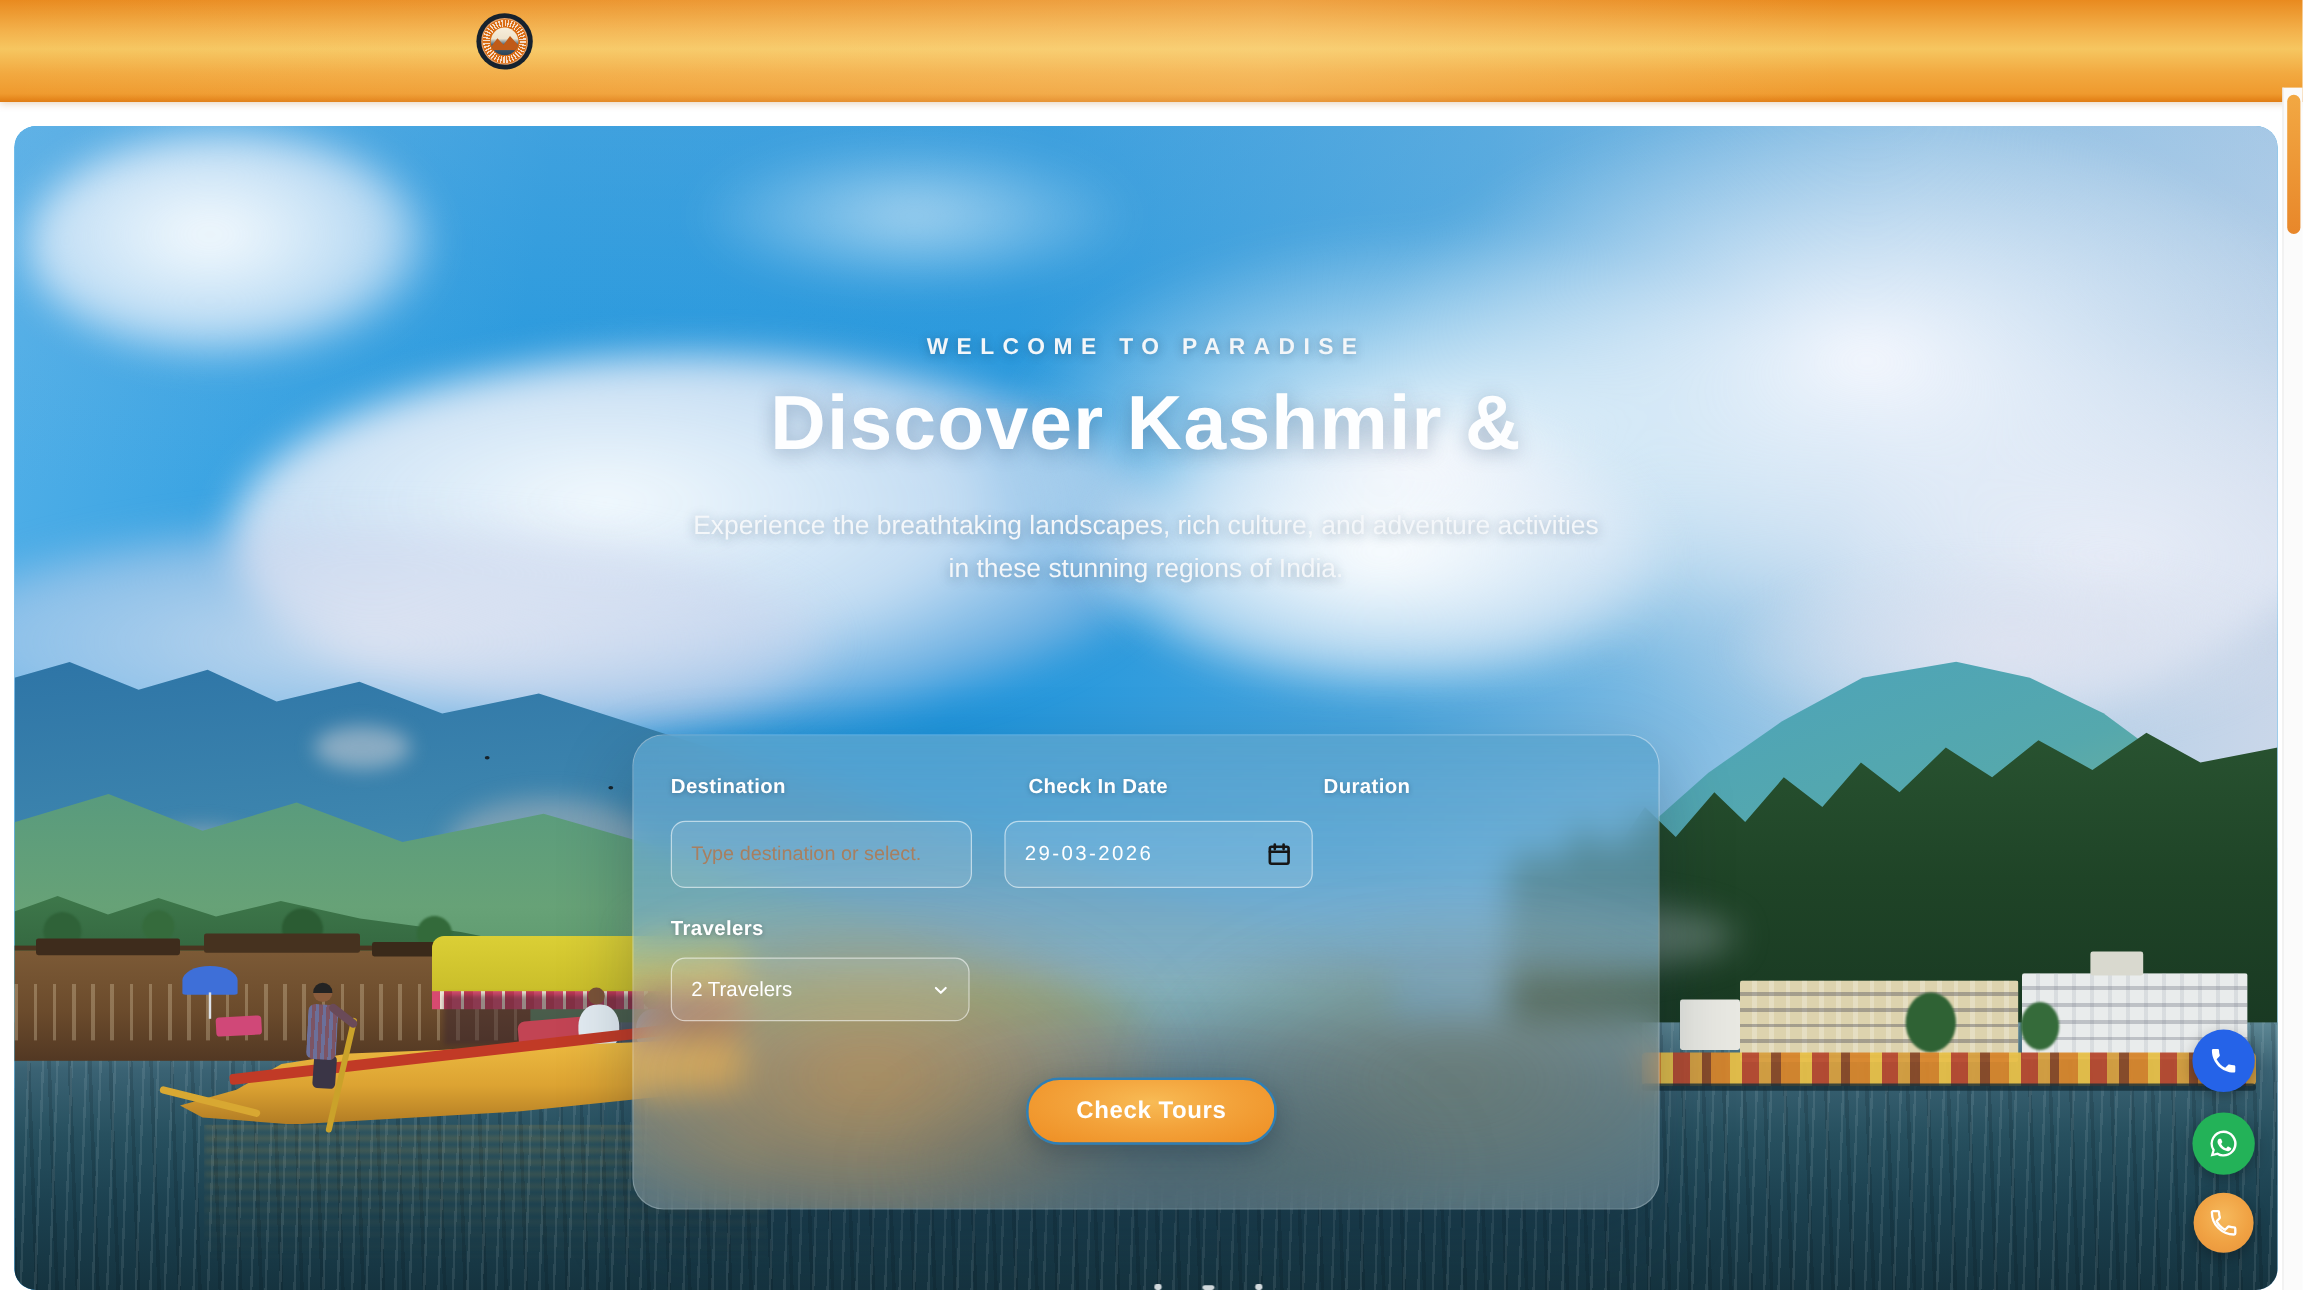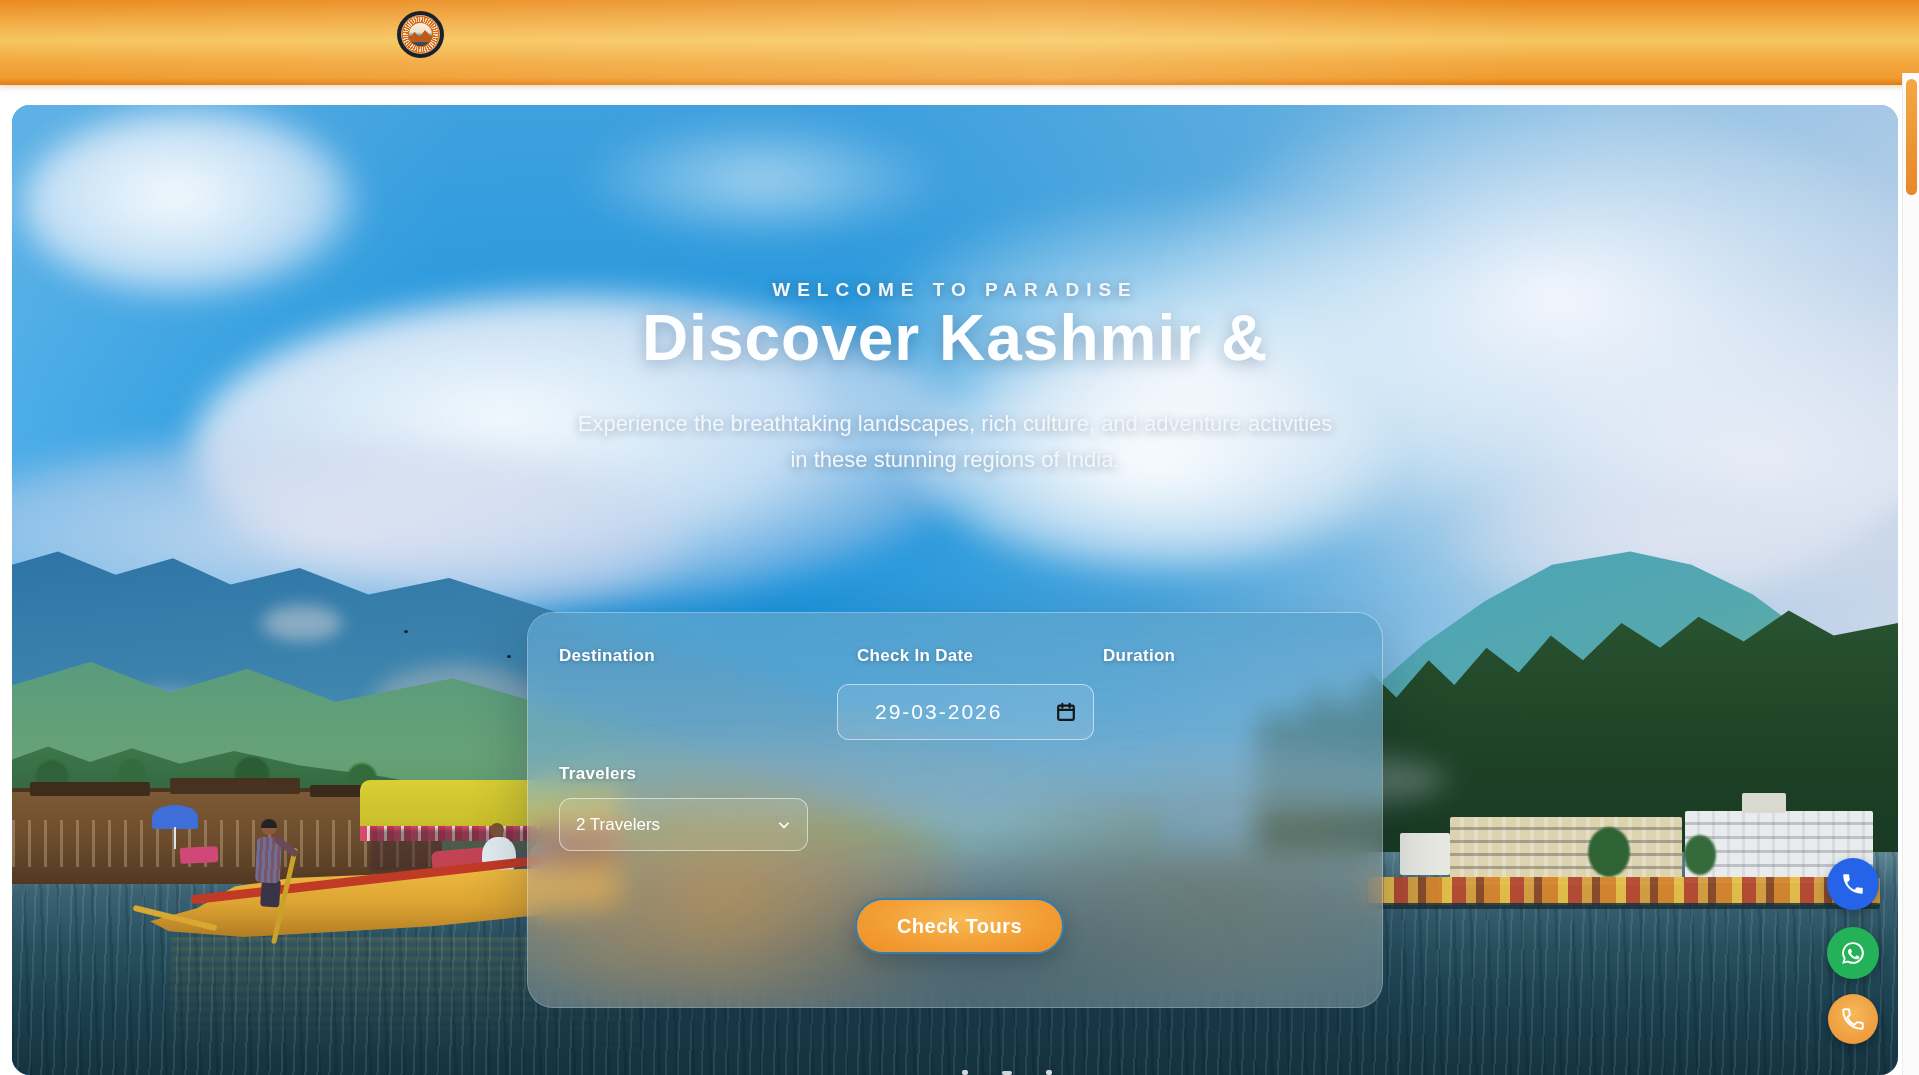--- a/index.html
+++ b/index.html
@@ -146,21 +146,21 @@
     background:repeating-linear-gradient(180deg, rgba(222,160,48,0.32) 0 4px, rgba(0,0,0,0) 4px 10px);
     -webkit-mask:linear-gradient(180deg,#000 0%, rgba(0,0,0,0.1) 90%);
             mask:linear-gradient(180deg,#000 0%, rgba(0,0,0,0.1) 90%); }
   .bird { width:4px; height:3px; background:#16222a; border-radius:50%; }
   .bird1 { left:495px; top:550px; } .bird2 { left:392px; top:525px; }
 
   
   .hero-text { position:absolute; left:0; top:0; width:100%; text-align:center; z-index:5; }
   .kicker { margin-top:174px; color:#f3f6f9; font-size:19px; font-weight:600; letter-spacing:7px;
     text-shadow:0 1px 8px rgba(30,60,90,0.45); }
-  .hero-title { color:#fdfeff; font-size:64px; font-weight:600; line-height:1.17;
+  .hero-title { margin-top:14px; color:#fdfeff; font-size:64px; font-weight:600; line-height:1.17;
     letter-spacing:1px; text-shadow:0 3px 16px rgba(40,70,110,0.35); }
   .hero-sub { margin:30px auto 0; max-width:760px; color:#f4f7fa; font-size:22px; line-height:1.64;
     text-shadow:0 2px 10px rgba(30,60,90,0.4); }
 
   
   .card { position:absolute; left:515px; top:507px; width:856px; height:396px; border-radius:26px;
     overflow:hidden; z-index:10; background:rgba(160,190,210,0.30);
     border:1px solid rgba(255,255,255,0.28);
     box-shadow:0 24px 60px rgba(10,30,45,0.28);
     backdrop-filter:blur(14px); -webkit-backdrop-filter:blur(14px); }
@@ -180,21 +180,21 @@
   .l-dest { left:31px; top:33px; }  .l-date { left:308px; top:33px;margin-left:21px; }
   .l-dur  { left:575px; top:33px; } .l-trav { left:31px; top:151px; }
   .fld { position:absolute; height:56px; border-radius:12px;
     border:1.5px solid rgba(255,255,255,0.55); background:rgba(255,255,255,0.10);
     display:flex; align-items:center; color:#fff; font-size:17px; }
   .fld-dest { left:31px; top:71px; width:251px; }
   .fld-dest input { width:100%; height:100%; background:transparent; border:none; outline:none;
     padding:0 16px; color:#fff; font-size:16.5px; font-family:"Liberation Sans",sans-serif; }
   .fld-dest input::placeholder { color:#a87f60; opacity:1; }
   .fld-date { left:309px; top:71px; width:257px; padding:0 16px; justify-content:space-between; cursor:pointer; }
-  .date-text { letter-spacing:2px; font-weight:500; font-size:21px;margin-left:21px; }
+  .date-text { letter-spacing:2px; font-weight:500; font-size:17px; }
   .fld-sel { padding:0 16px; justify-content:space-between; cursor:pointer; }
   .fld-dur { left:576px; top:71px; width:247px; }
   .fld-trav { left:31px; top:185px; width:249px; height:53px; }
   .sel-text { font-weight:500; }
   .chev { width:14px; height:14px; flex:0 0 auto; }
   .cal { width:22px; height:22px; flex:0 0 auto; }
   .search-btn { position:absolute; left:327px; top:285px; width:209px; height:56px; border-radius:28px;
     border:2px solid #2f7fb5; cursor:pointer; color:#ffffff; font-size:20px; font-weight:700;
     letter-spacing:0.5px; font-family:"Liberation Sans",sans-serif;
     background:radial-gradient(ellipse at 50% 35%, #f8bb55 0%, #f3a23a 48%, #ee8d22 100%);
@@ -304,20 +304,23 @@
     </div>
 
     <section class="card">
       <div class="blob blob-sky"></div>
       <div class="blob blob-warm"></div>
       <div class="blob blob-olive"></div>
       <div class="blob blob-dark"></div>
       <div class="veil"></div>
 
       <label class="f-label l-dest">Destination</label>
+      <div class="fld fld-dest">
+        <input type="text" placeholder="Type destination or select." style="">
+      </div>
 
       <label class="f-label l-date">Check In Date</label>
       <div class="fld fld-date">
         <span class="date-text">29-03-2026</span>
         <svg class="cal" viewBox="0 0 24 24" fill="none" stroke="#161616" stroke-width="2.4" stroke-linecap="round">
           <rect x="3.5" y="5" width="17" height="15.5" rx="1.5"></rect>
           <path d="M3.5 9.6h17M8 3v4M16 3v4"></path>
         </svg>
       </div>
 

